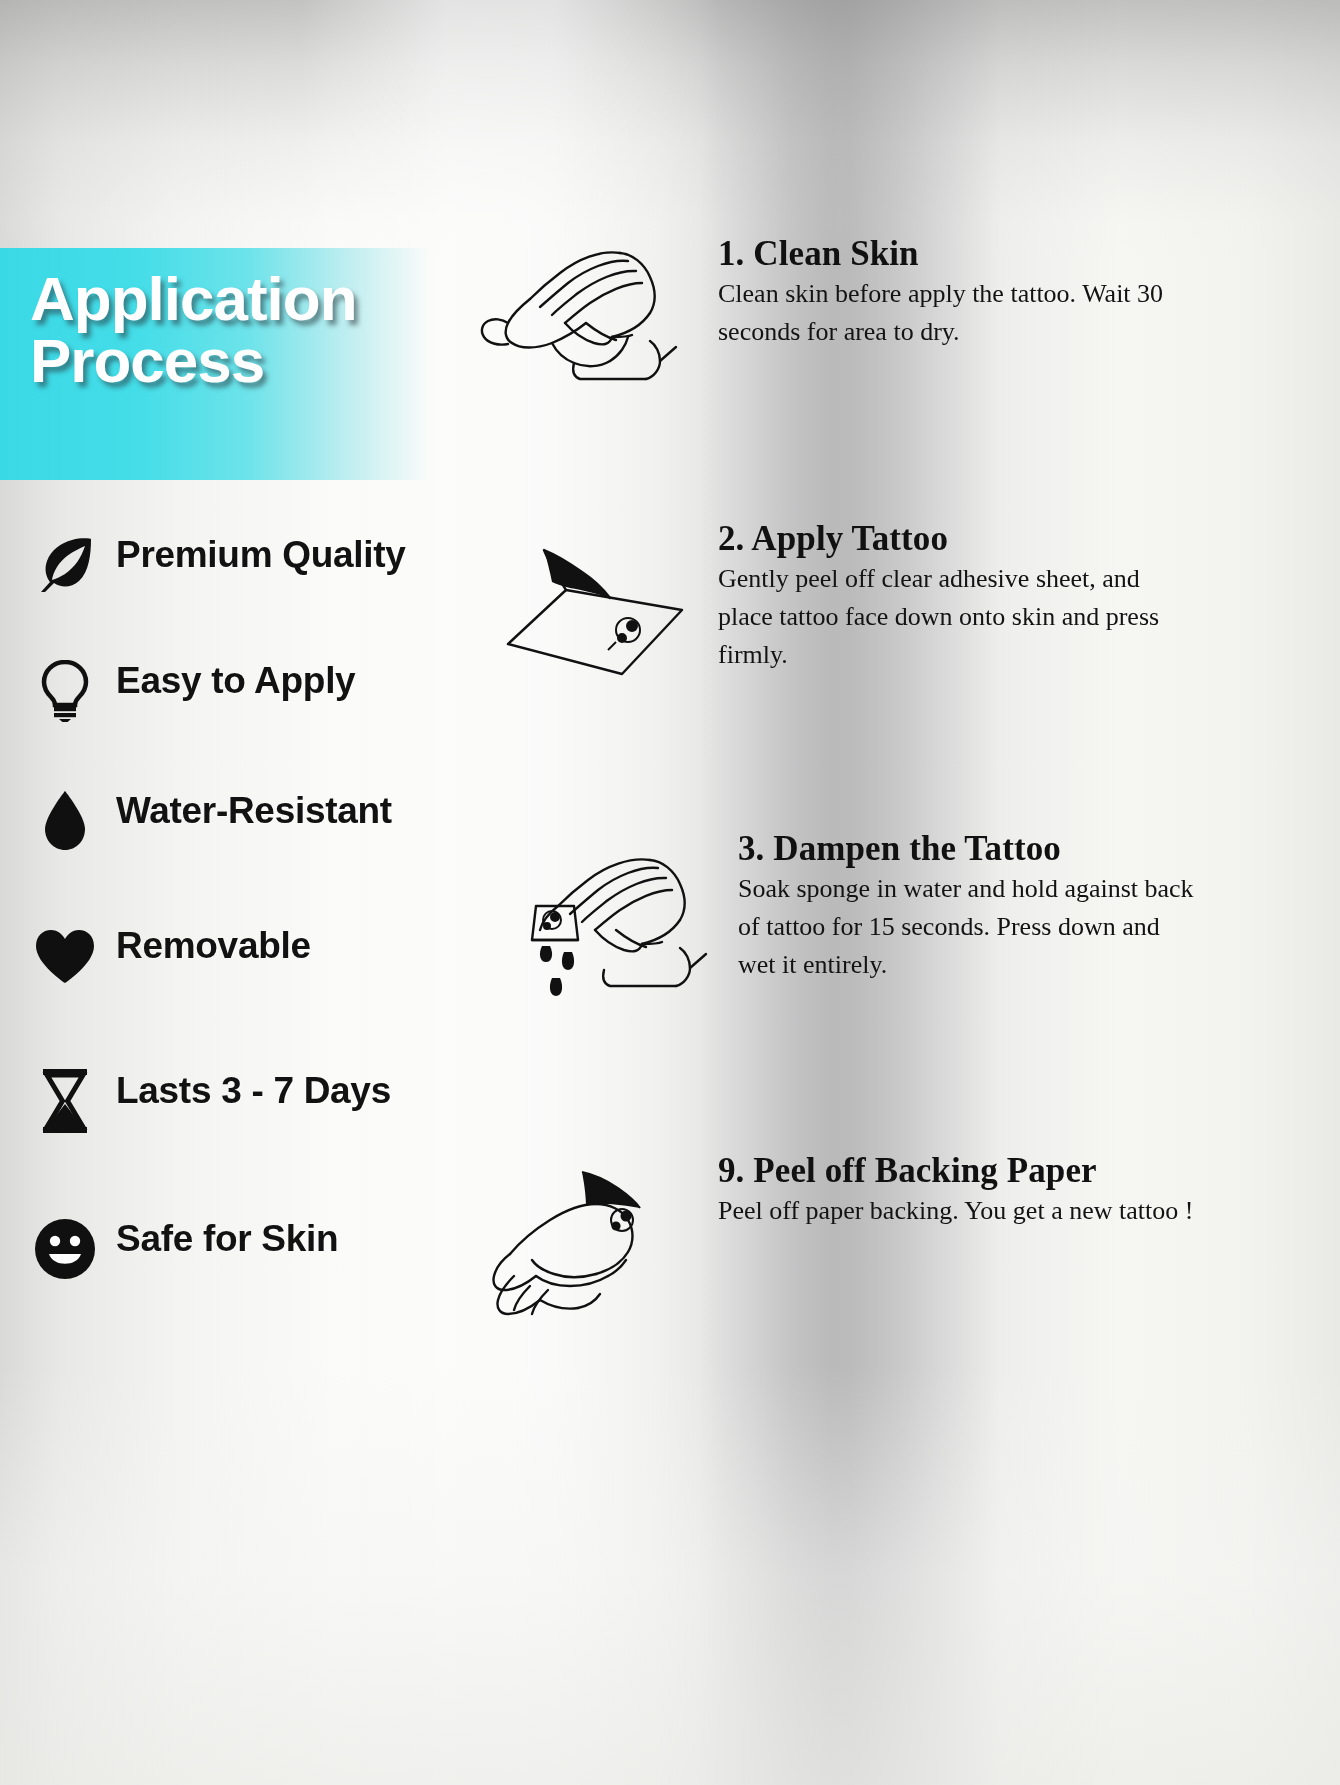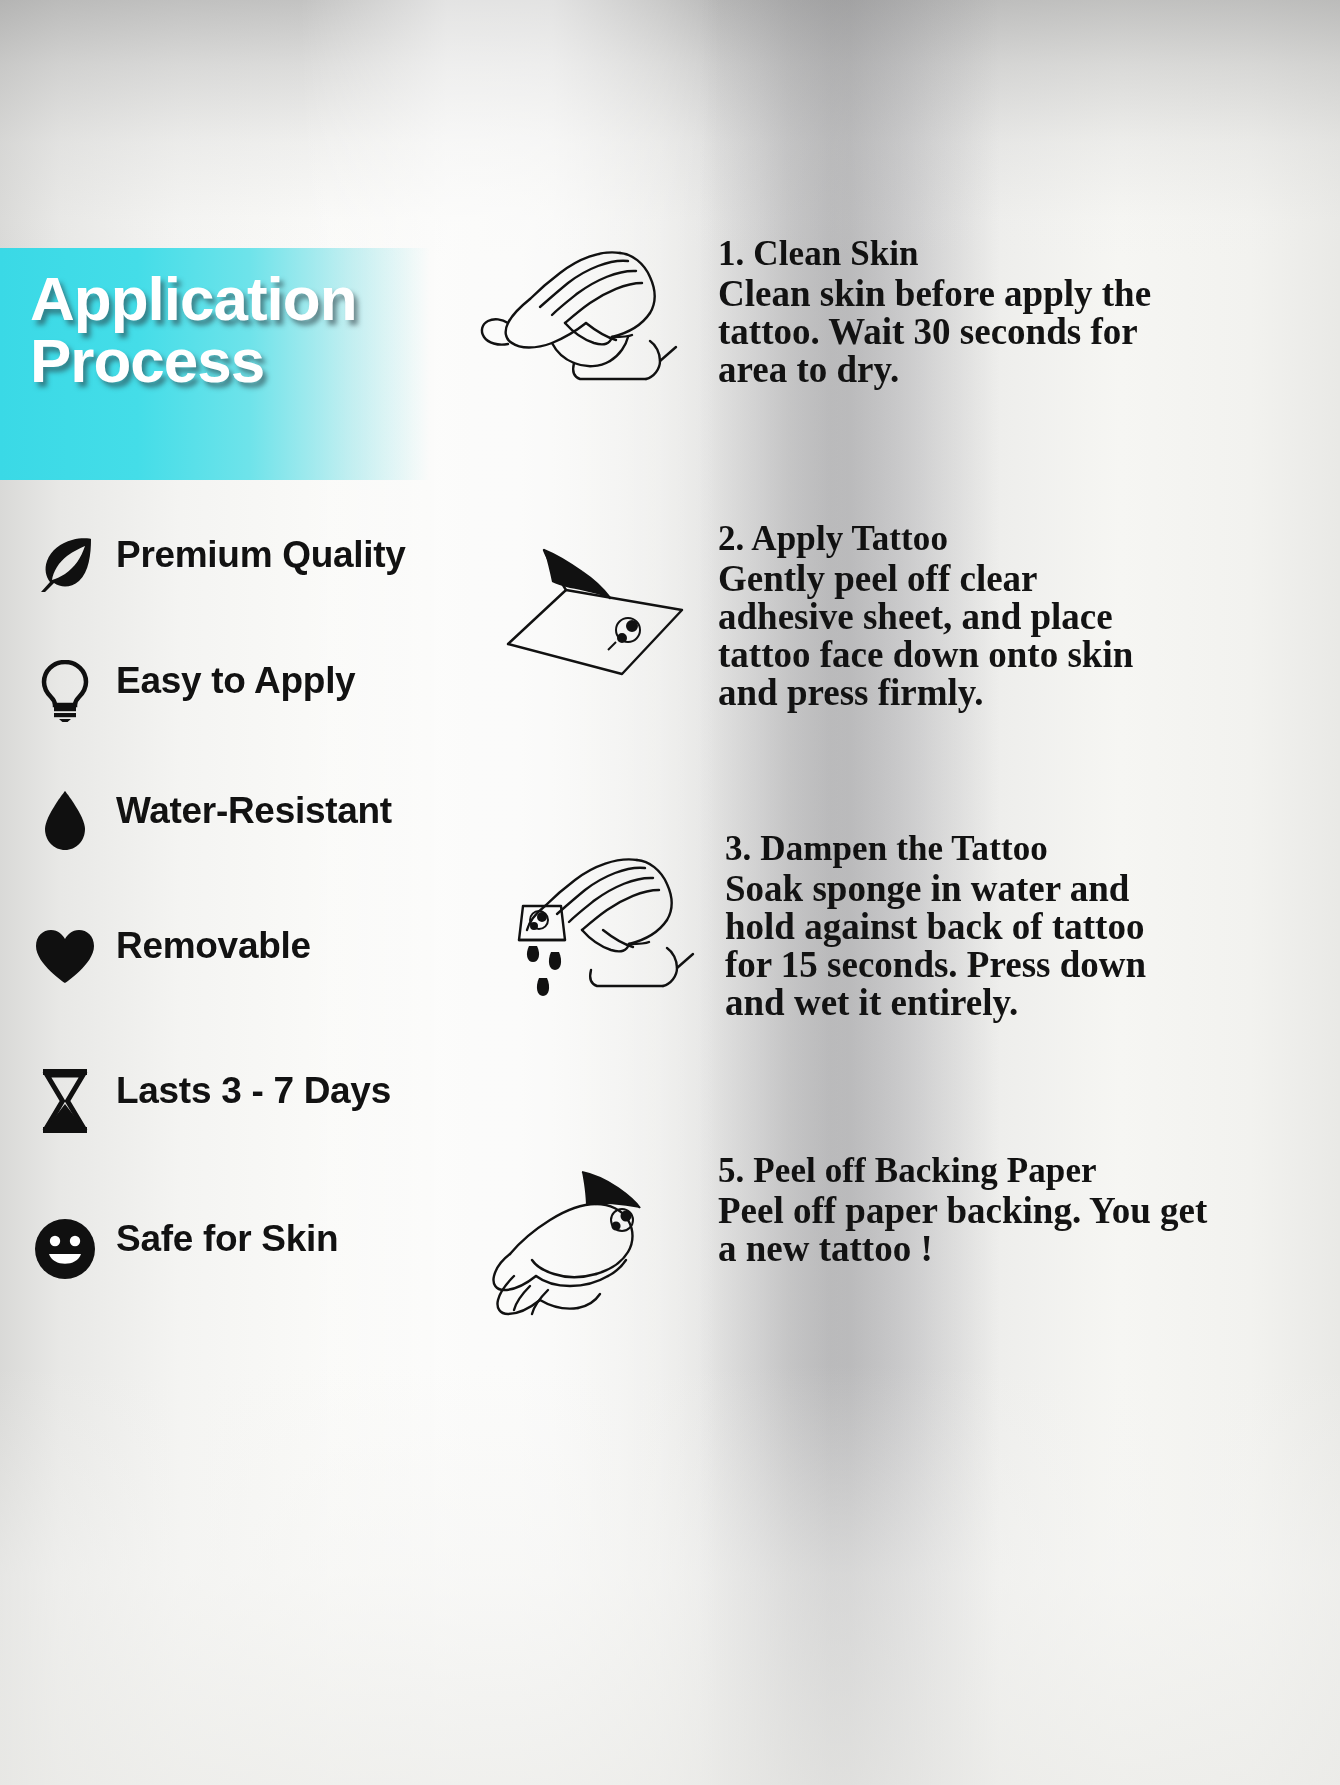--- a/index.html
+++ b/index.html
@@ -118,24 +118,23 @@
     font-weight:bold;
     font-size:35px;
     line-height:38px;
     color:#111;
     letter-spacing:.1px;
     white-space:nowrap;
   }
   .step p{
     margin:0;
     font-family:"Liberation Serif",serif;
-    font-size:37px;
+    font-size:26px;
     line-height:38px;
     color:#131313;
-    font-weight:bold;
   }
   .art svg{display:block;}
 </style>
 </head>
 <body>
 
 <div id="page">
 
   <div id="topHaze"></div>
   <div id="sheen"></div>
@@ -261,21 +260,21 @@
           <path d="M146 104 L138 112"></path>
         </g>
       </svg>
     </div>
     <div class="txt" style="left:268px;top:0px;width:460px">
       <h3>2. Apply Tattoo</h3>
       <p>Gently peel off clear adhesive sheet, and place tattoo face down onto skin and press firmly.</p>
     </div>
   </div>
 
-  <div class="step" style="left:457px;top:830px;width:870px;height:240px">
+  <div class="step" style="left:470px;top:830px;width:870px;height:240px">
     <div class="art" style="left:10px;top:18px">
       <svg width="260" height="180" viewBox="0 0 260 180">
         <g fill="none" stroke="#111" stroke-width="2.4" stroke-linejoin="round" stroke-linecap="round">
           <path d="M170 12 C150 9 126 18 108 32 C96 41 86 50 78 58"></path>
           <path d="M178 20 C160 18 136 28 118 42 C107 51 98 59 90 66"></path>
           <path d="M186 30 C168 29 146 39 128 52 C118 60 109 67 102 74"></path>
           <path d="M192 42 C176 42 156 51 140 62 C130 69 122 76 115 82"></path>
           <path d="M170 12 C182 13 194 22 200 36 C206 49 206 62 200 72"></path>
           <path d="M200 72 C192 84 178 92 162 96"></path>
           <path d="M78 58 C68 66 62 74 60 82"></path>
@@ -328,18 +327,18 @@
         <path d="M112 14 C122 16 136 22 148 30 C158 37 166 44 170 50 C158 48 144 46 134 46 C126 46 120 46 116 48 C116 38 114 24 112 14 Z" fill="#111"></path>
         <g stroke="#111" stroke-width="2" fill="none">
           <path d="M112 14 C122 16 136 22 148 30 C158 37 166 44 170 50"></path>
           <circle cx="152" cy="62" r="11"></circle>
           <circle cx="156" cy="58" r="4.5" fill="#111"></circle>
           <circle cx="146" cy="68" r="3.6" fill="#111"></circle>
         </g>
       </svg>
     </div>
     <div class="txt" style="left:268px;top:2px;width:500px">
-      <h3>5. Peel off Backing Paper</h3>
+      <h3>9. Peel off Backing Paper</h3>
       <p>Peel off paper backing. You get a new tattoo !</p>
     </div>
   </div>
 
 </div>
 
 </body></html>

